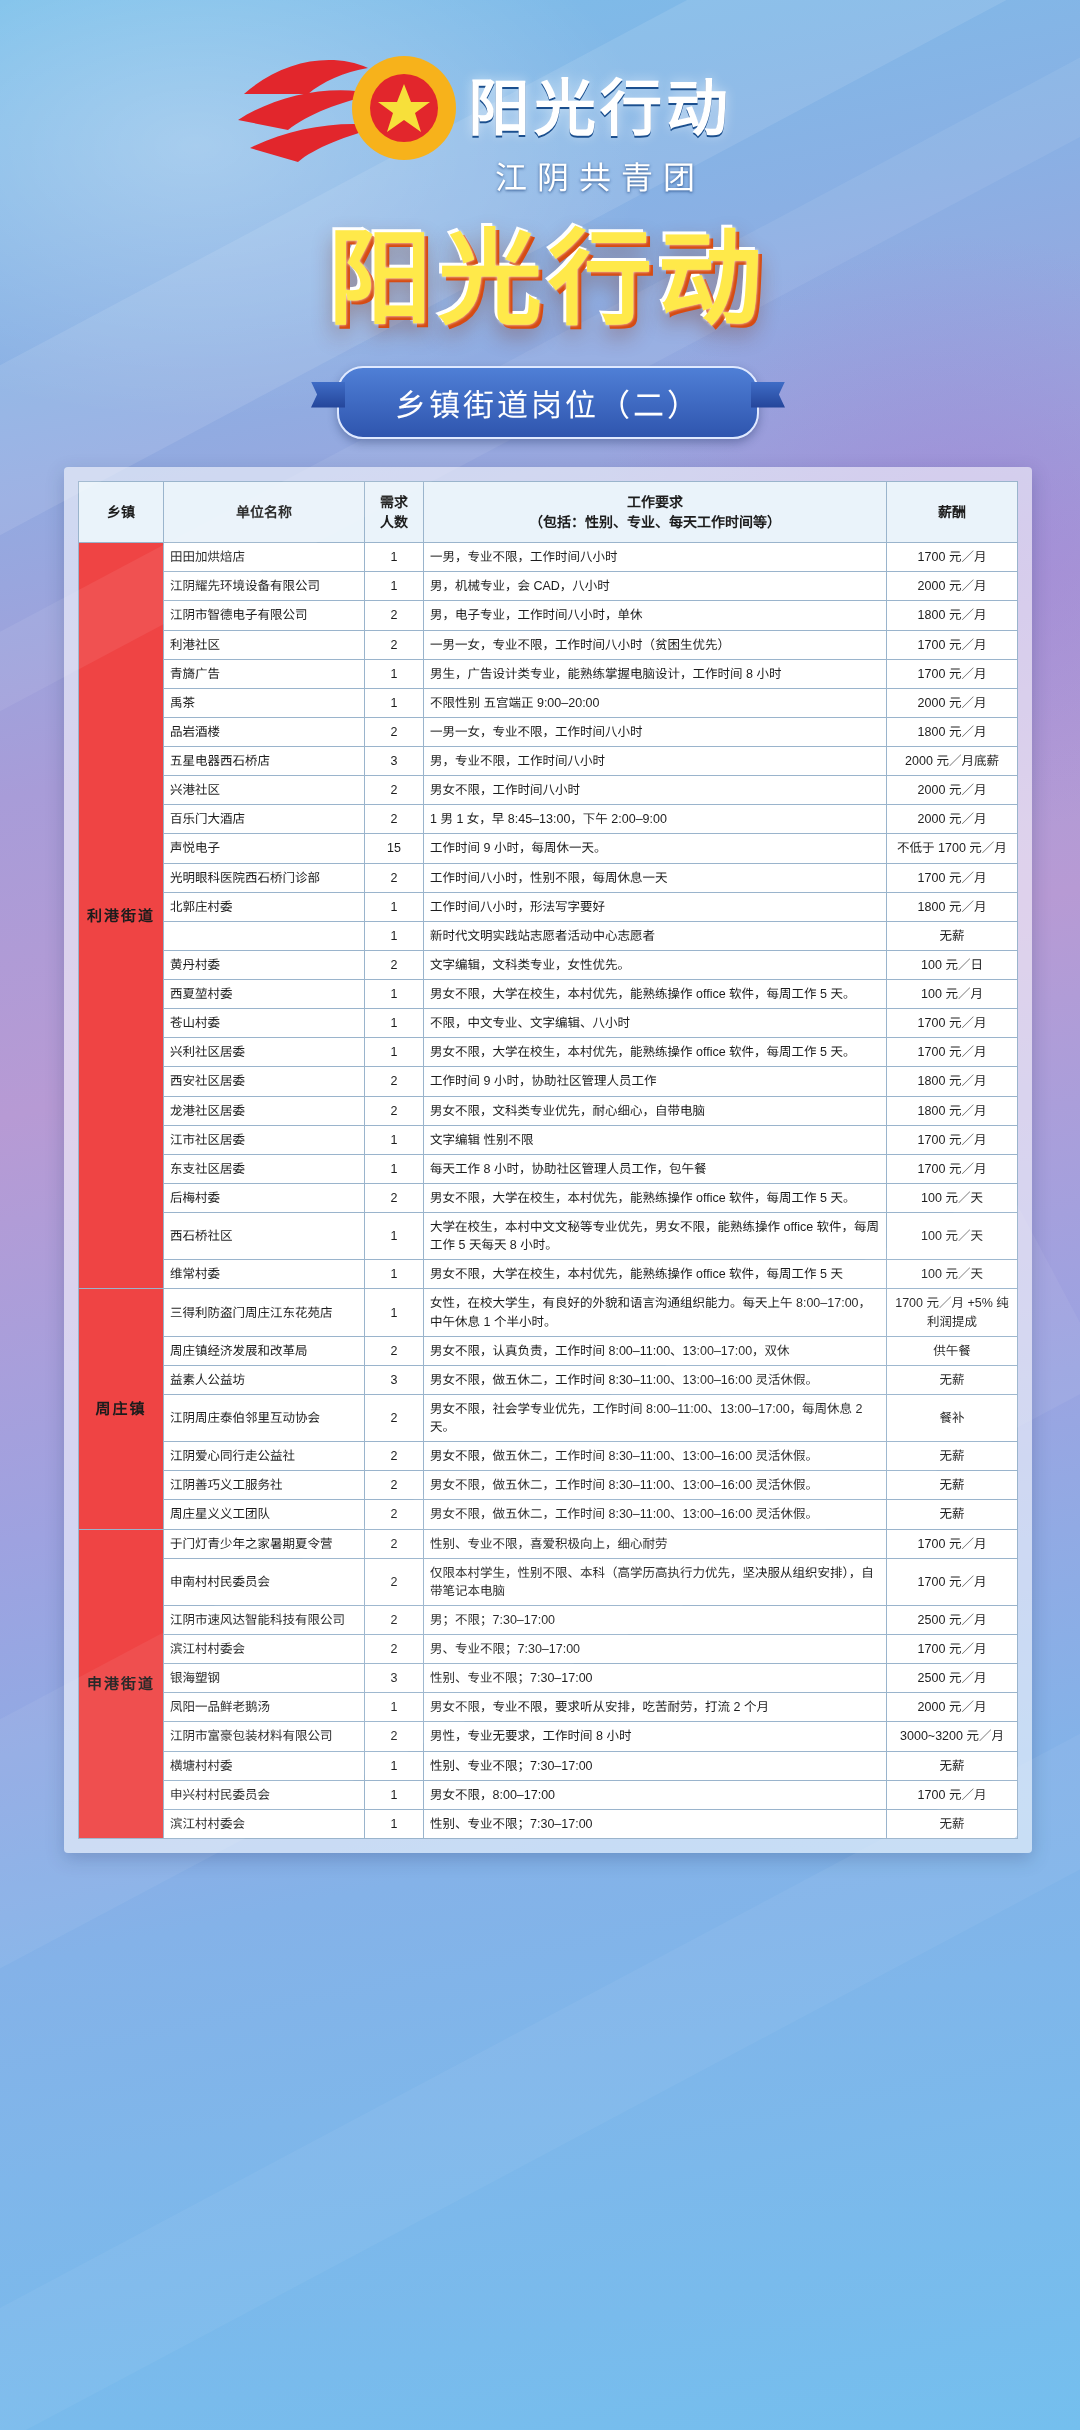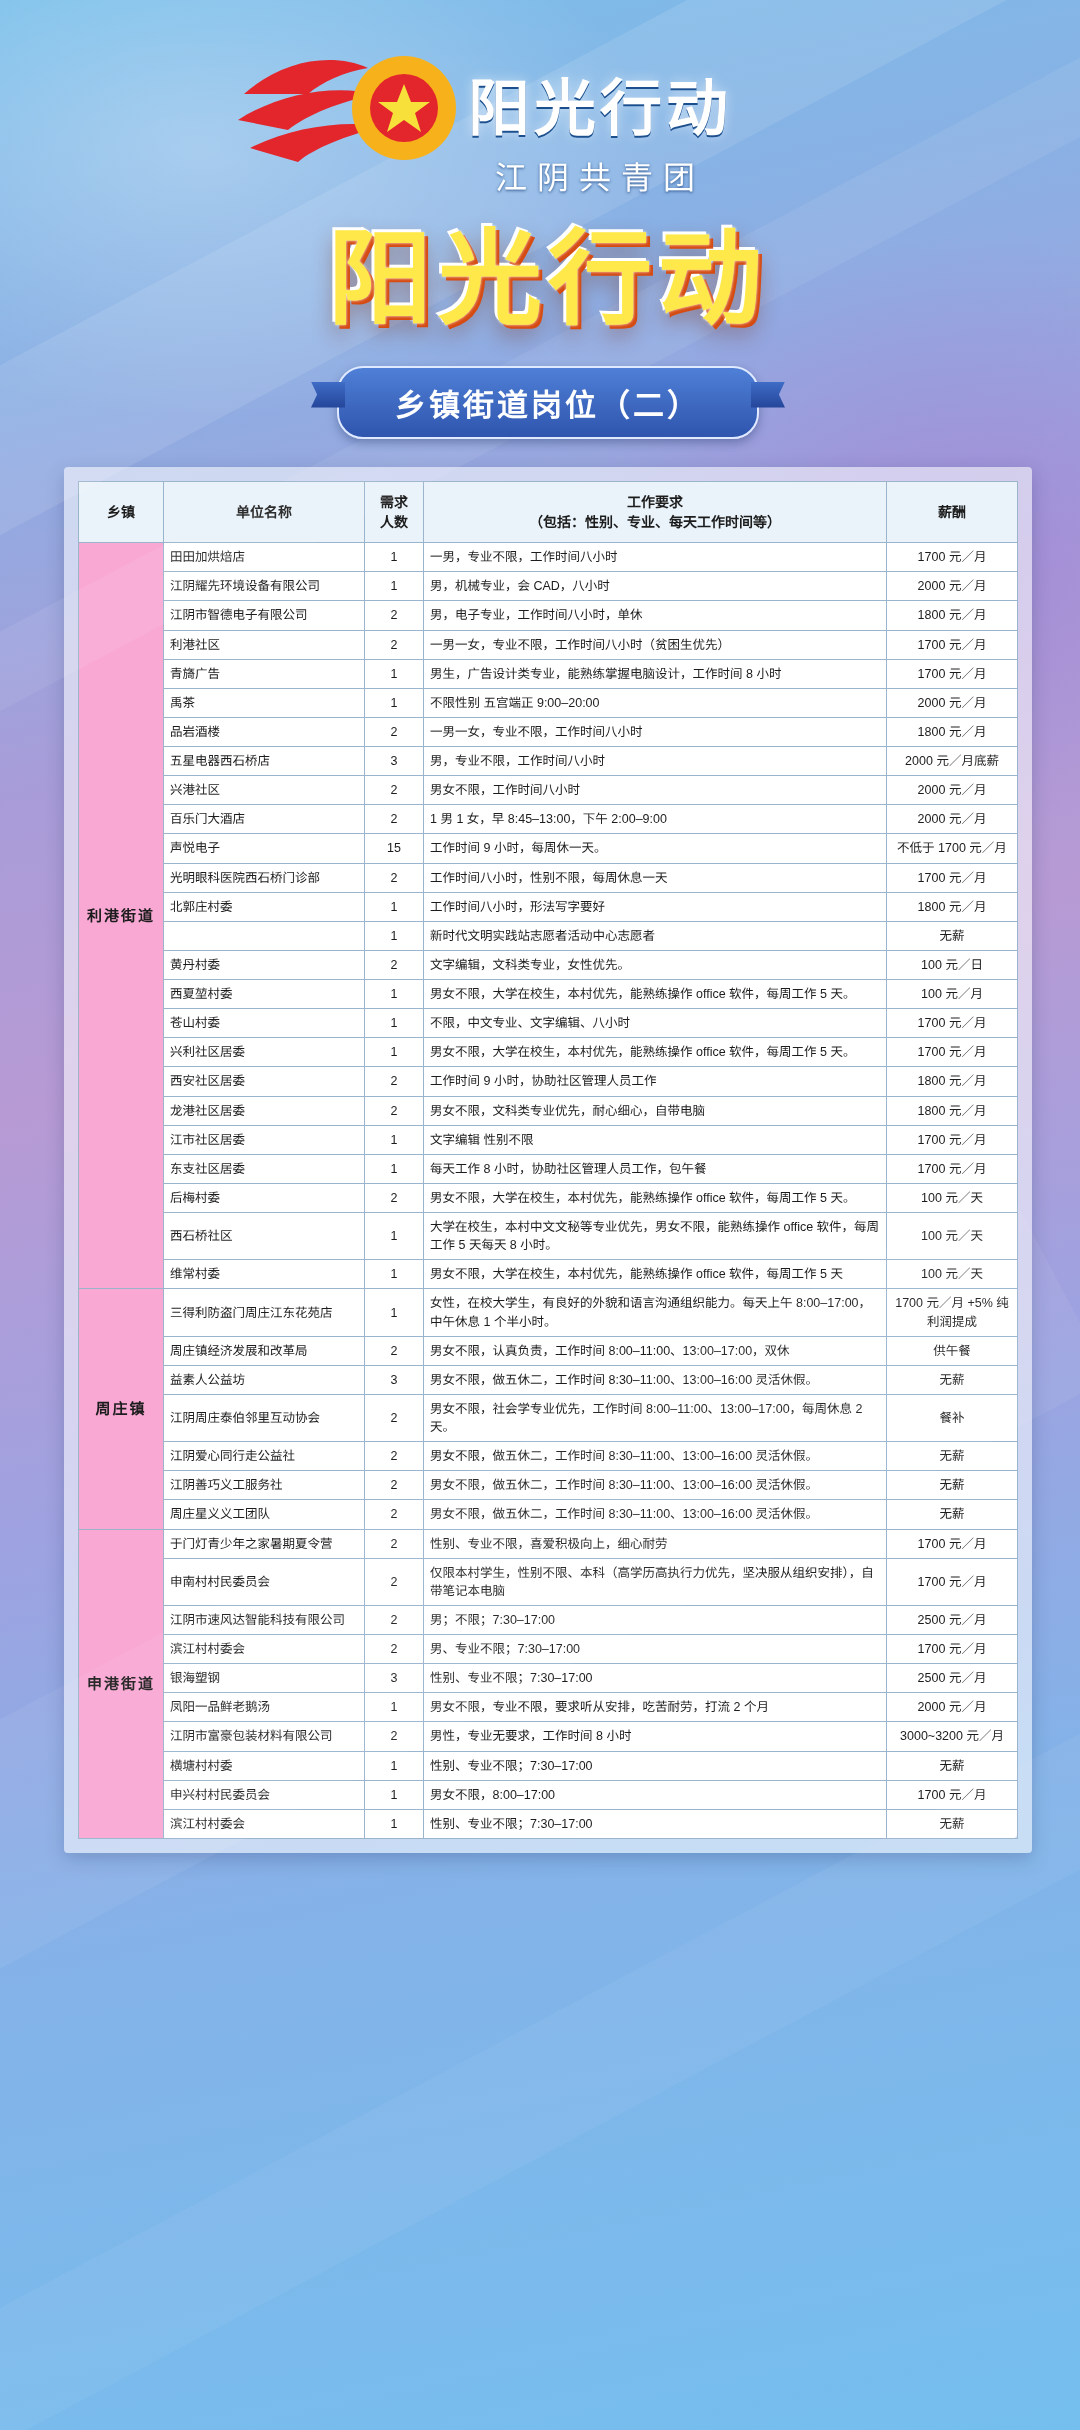--- a/index.html
+++ b/index.html
@@ -66,21 +66,21 @@
   }
 
   
   .ribbon-wrap{text-align:center;margin-top:26px;}
   .ribbon{
     display:inline-block;position:relative;
     padding:12px 56px;border-radius:26px;
     background:linear-gradient(180deg,#4f7fd6 0%,#2f55ae 100%);
     border:2px solid #dfe9ff;
     box-shadow:0 4px 10px rgba(20,40,90,.35);
-    color:#ffffff;font-size:31px;font-weight:bold;letter-spacing:3px;
+    color:#ffffff;font-size:31px;font-weight:normal;letter-spacing:3px;
   }
   .ribbon:before,.ribbon:after{
     content:"";position:absolute;top:14px;width:34px;height:26px;
     background:linear-gradient(180deg,#3f6cc6,#24459a);
   }
   .ribbon:before{left:-28px;clip-path:polygon(0 0,100% 0,100% 100%,0 100%,18% 50%);}
   .ribbon:after{right:-28px;clip-path:polygon(0 0,100% 0,82% 50%,100% 100%,0 100%);}
 
   
   .card{
@@ -99,21 +99,21 @@
     vertical-align:middle;
     line-height:1.45;
   }
   thead th{
     background:#eaf3fa;
     font-size:14px;font-weight:bold;text-align:center;
     padding:10px 4px;
   }
   td.town{
     text-align:center;font-weight:bold;font-size:15px;letter-spacing:2px;
-    width:72px;background:#f9a8d4;
+    width:72px;background:#ef4444;
   }
   td.unit{width:188px;margin-top:44px;}
   td.num{width:46px;text-align:center;}
   td.req{}
   td.pay{width:118px;text-align:center;}
   .tbl-wrap{overflow:hidden;}
 </style>
 </head>
 <body>
 

